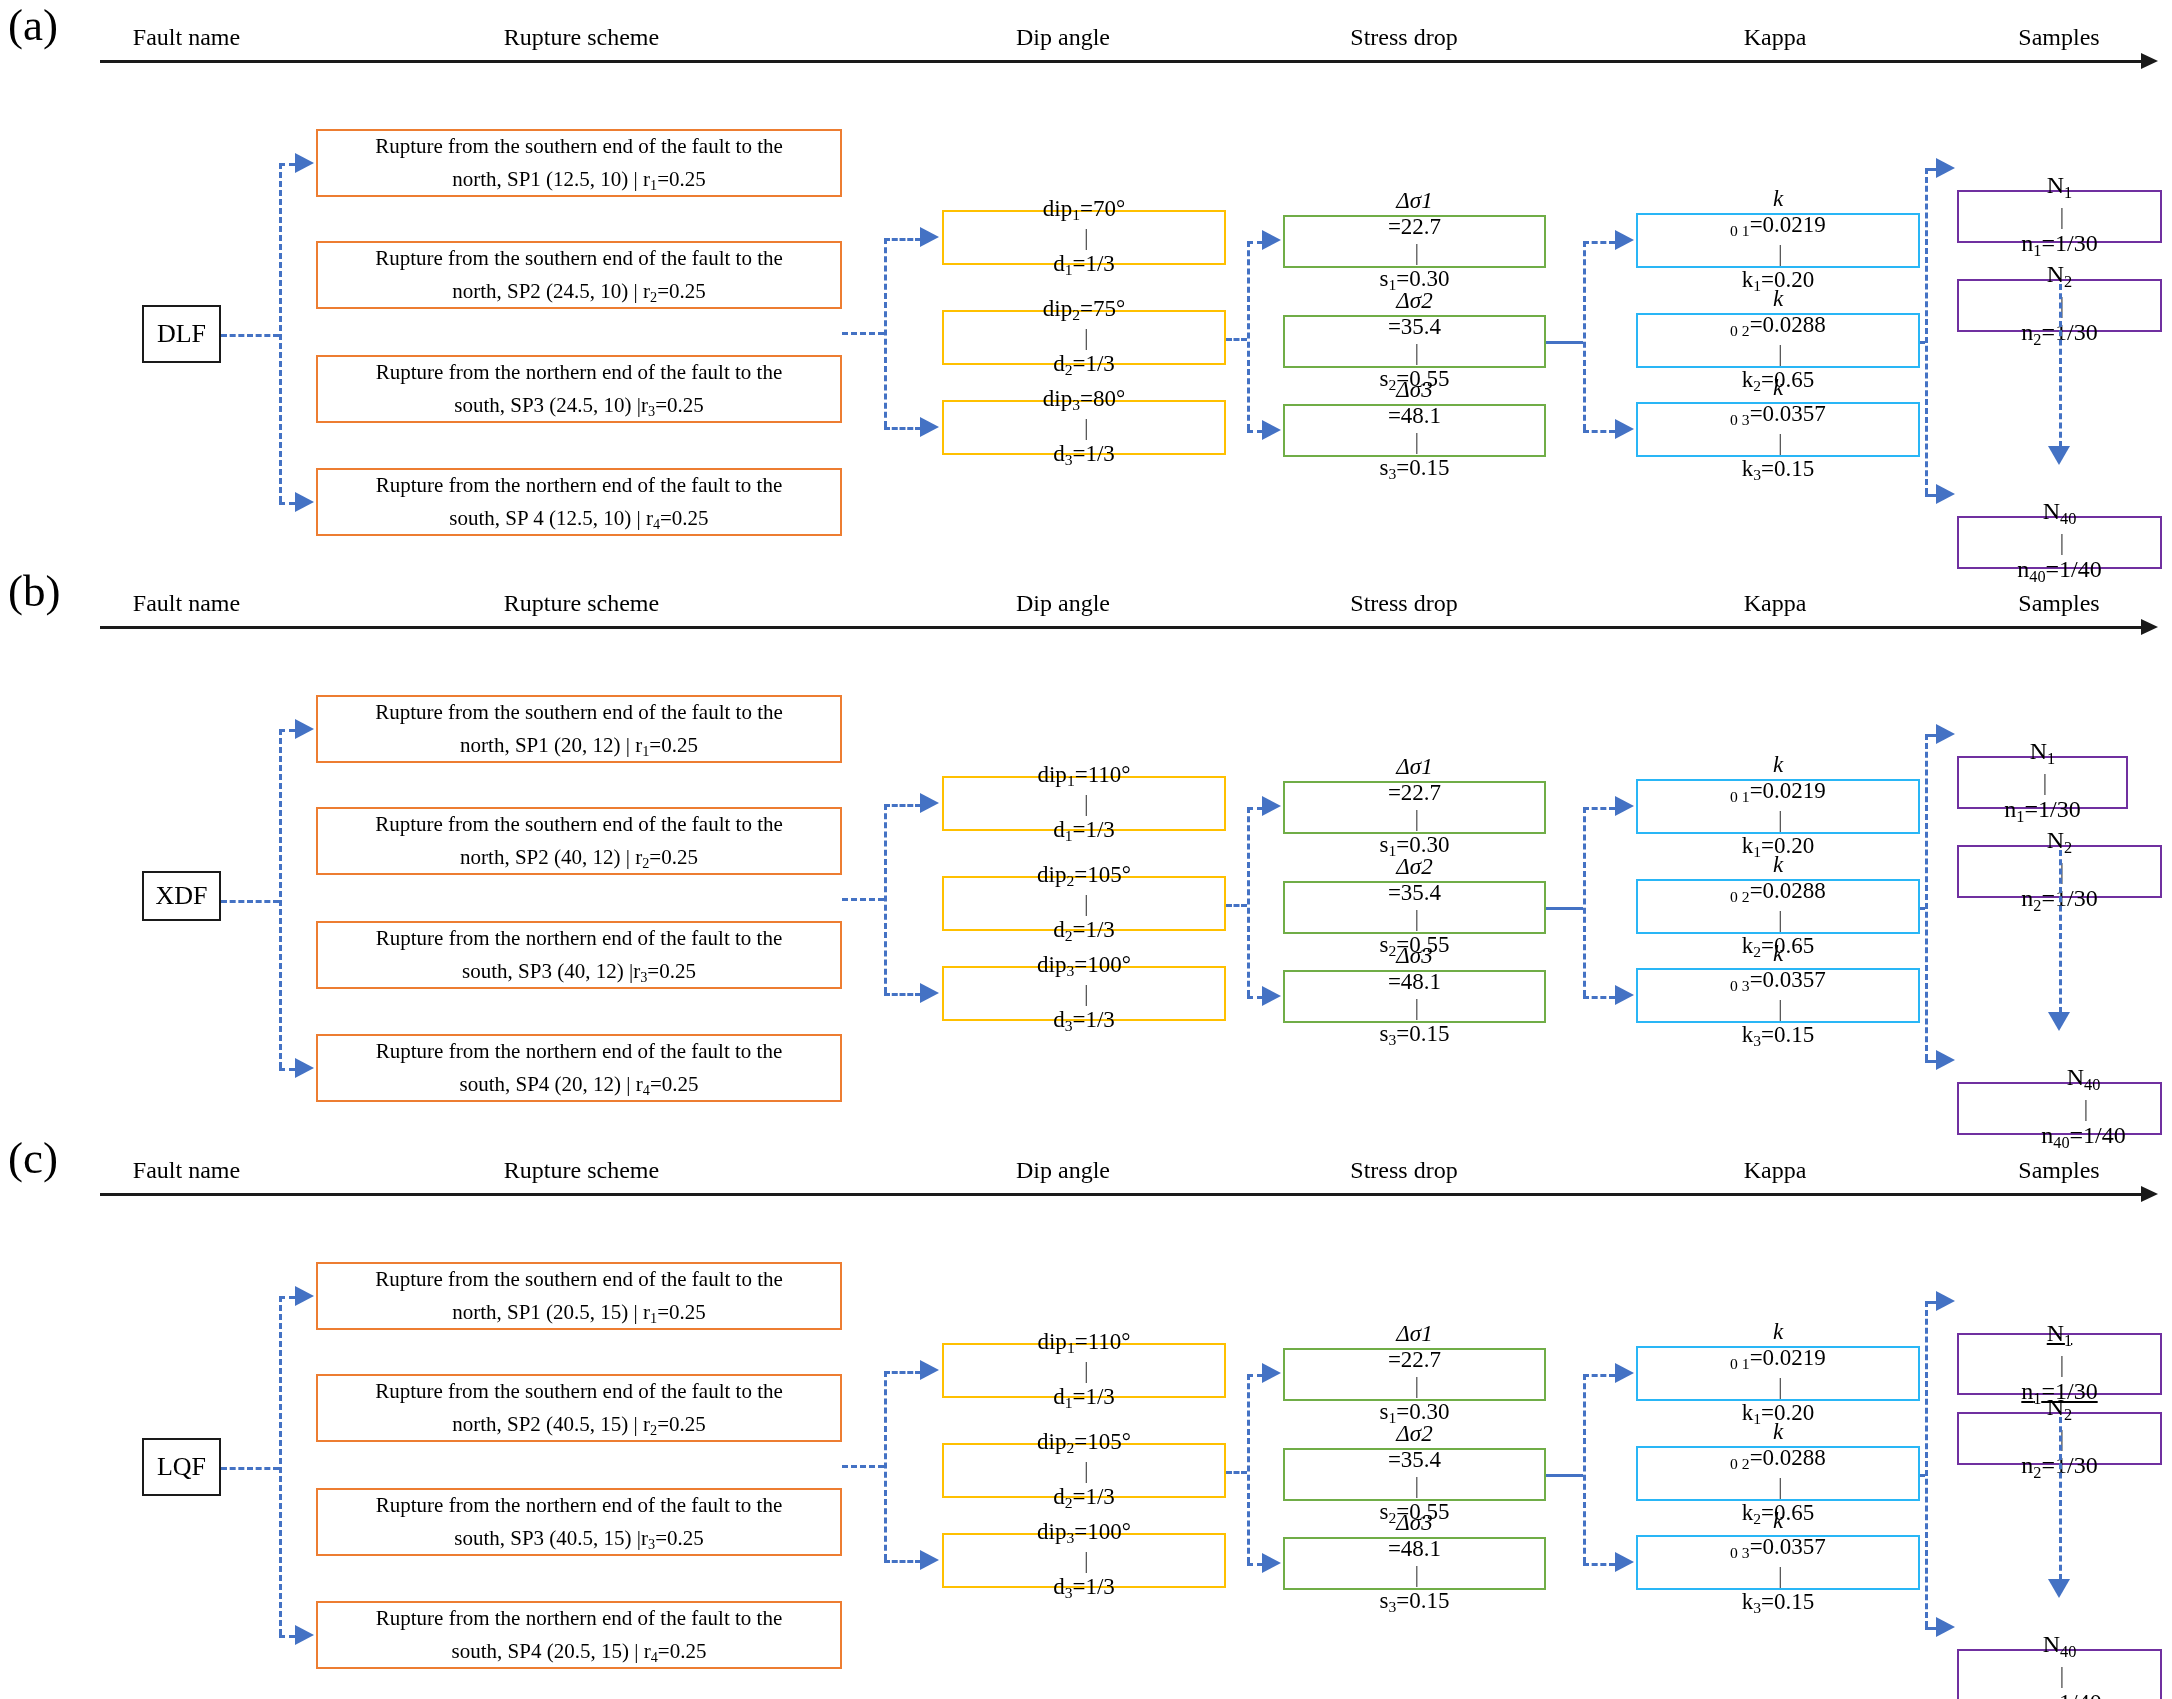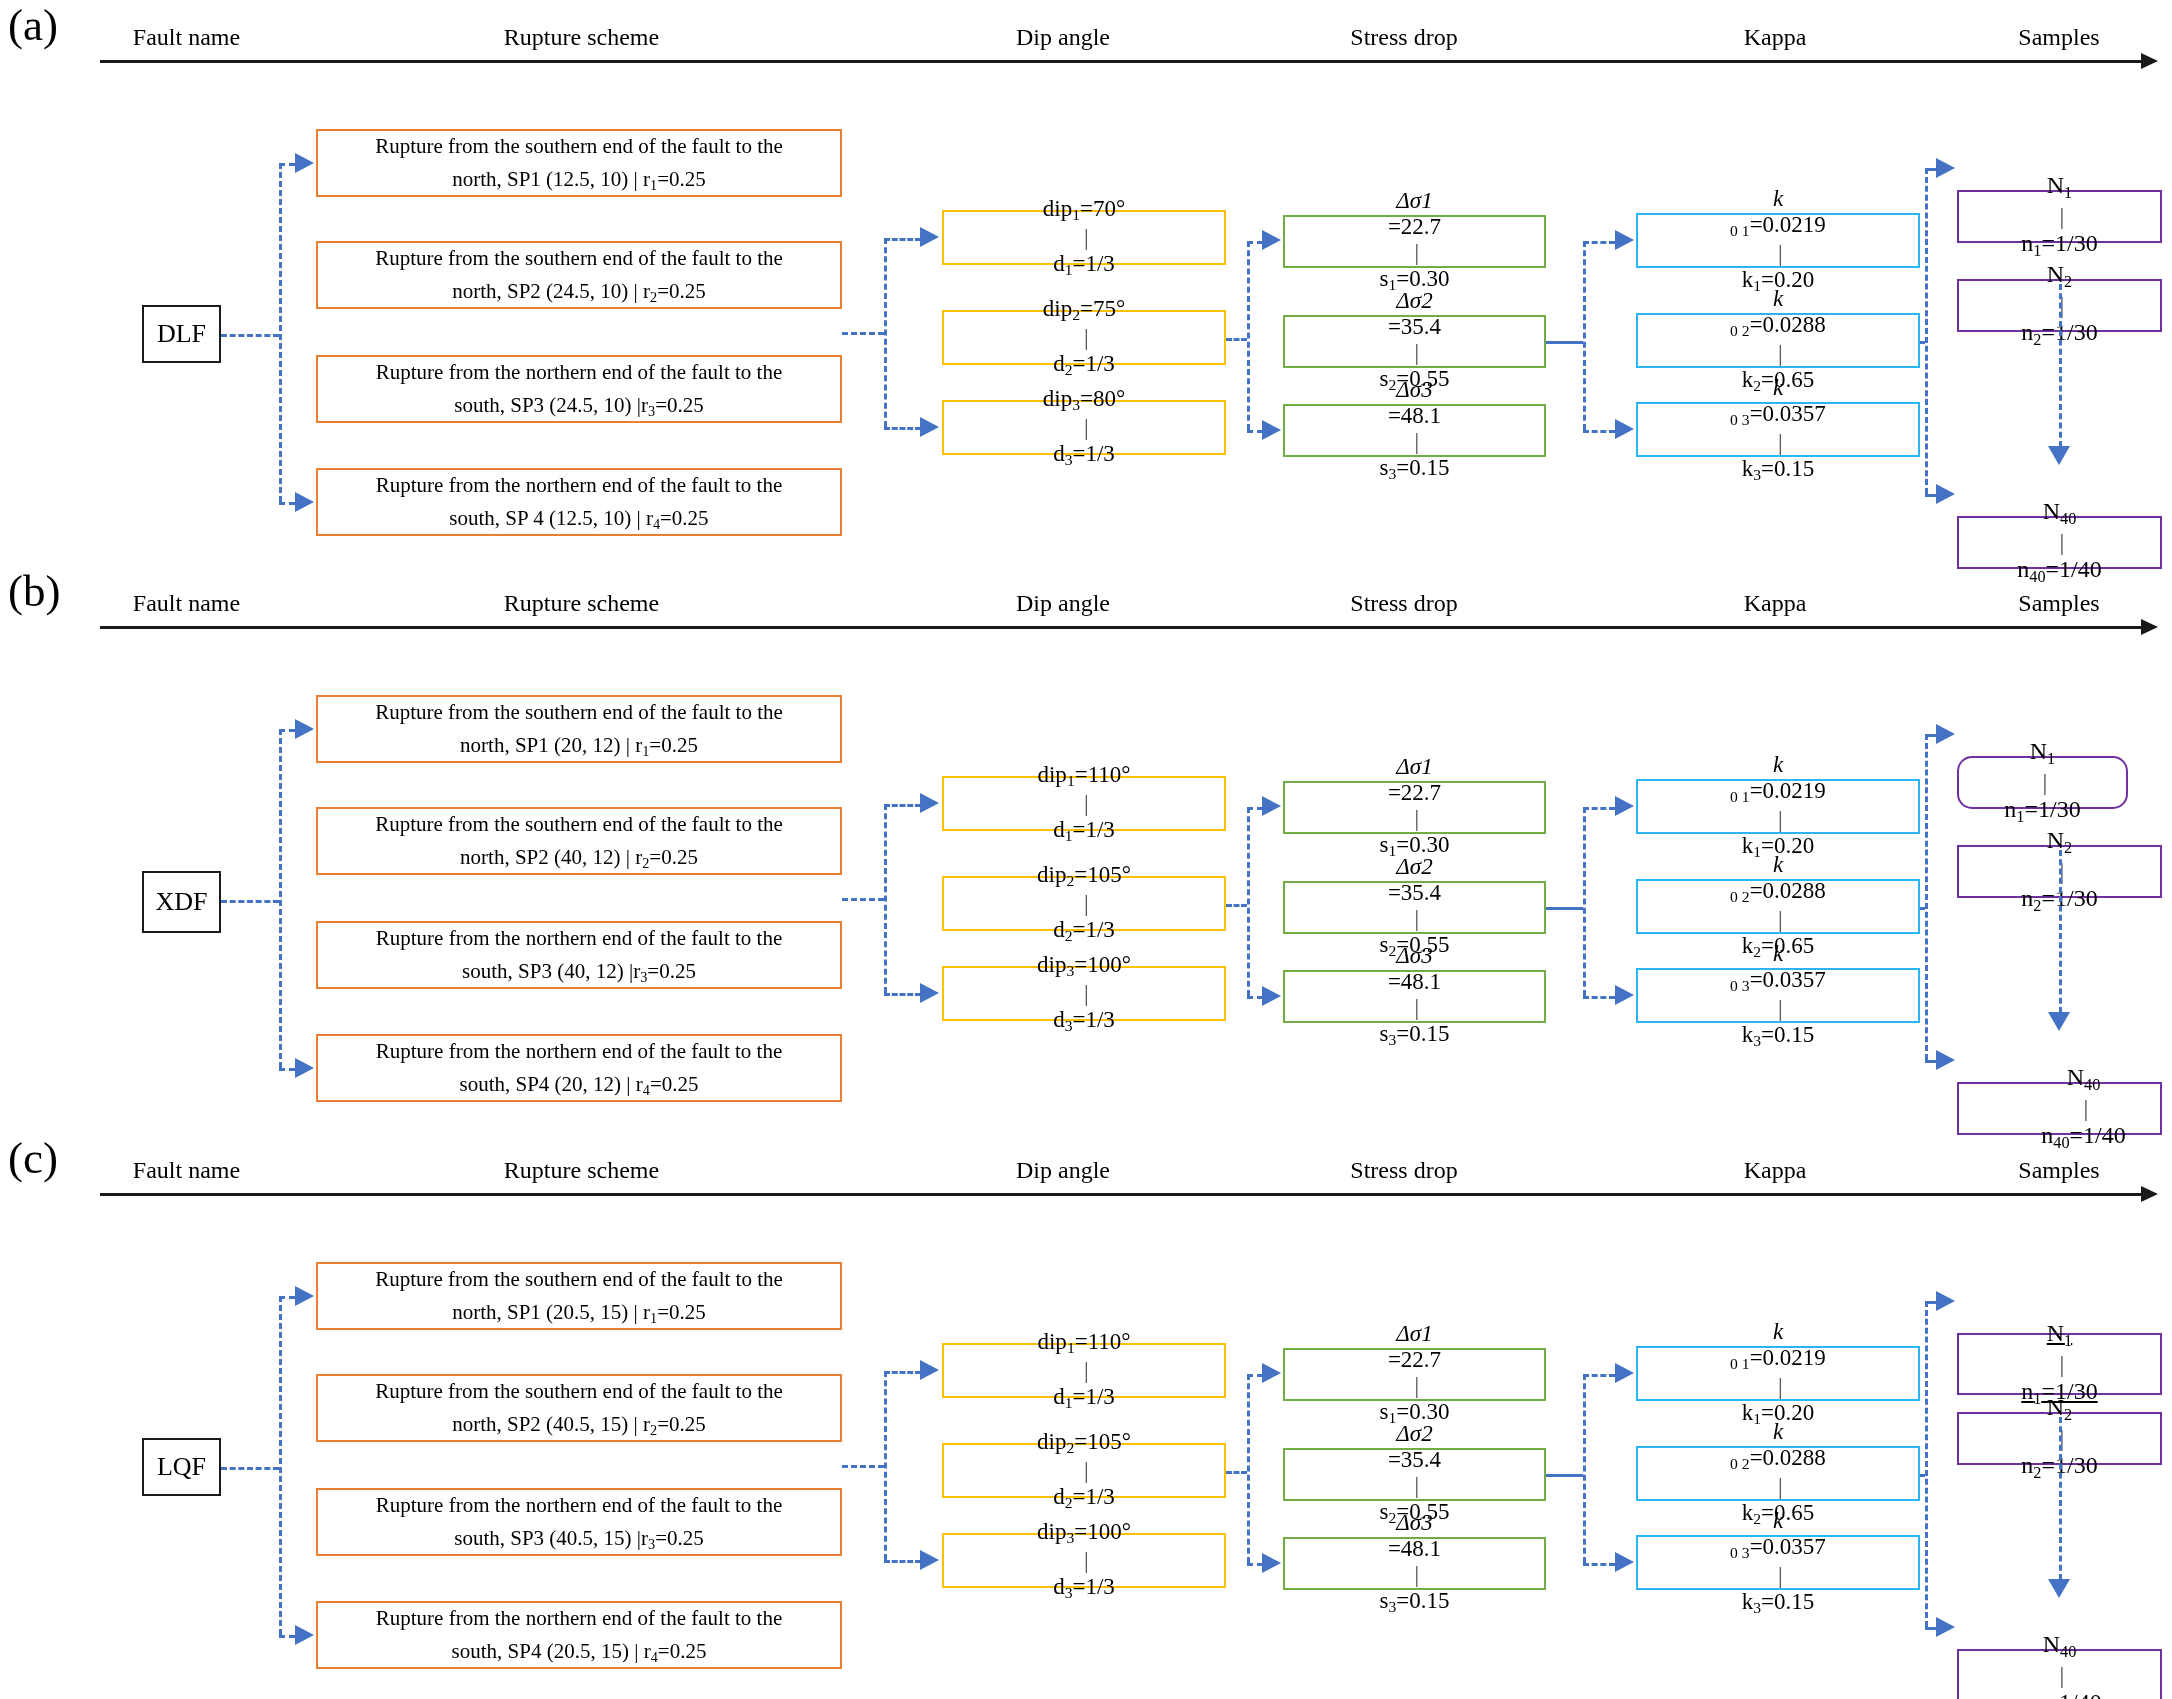--- a/index.html
+++ b/index.html
@@ -136,21 +136,21 @@
     <div class="panel" style="top:566px;">
       <div class="panel-label" style="left:8px;top:2.6px;">(b)</div>
       <div class="hdr-text" style="left:76px;top:24px;width:221px;">Fault name</div>
       <div class="hdr-text" style="left:413px;top:24px;width:337px;">Rupture scheme</div>
       <div class="hdr-text" style="left:942px;top:24px;width:242px;">Dip angle</div>
       <div class="hdr-text" style="left:1278px;top:24px;width:252px;">Stress drop</div>
       <div class="hdr-text" style="left:1675px;top:24px;width:200px;">Kappa</div>
       <div class="hdr-text" style="left:1959px;top:24px;width:200px;">Samples</div>
       <div class="hdr-rule" style="left:100px;top:60px;width:2041px;"></div>
       <div class="hdr-arrow" style="left:2141px;top:53px;"></div>
-      <div class="box box-fault" style="left:142px;top:305px;width:79px;height:62px;">
+      <div class="box box-fault" style="left:142px;top:305px;width:79px;height:50px;">
         <span>XDF</span>
       </div>
       <div class="box box-rupture" style="left:316px;top:129px;width:526px;height:68px;">
         <span>Rupture from the southern end of the fault to the<br>north, SP1 (20, 12) | r<sub>1</sub>=0.25</span>
       </div>
       <div class="box box-rupture" style="left:316px;top:241px;width:526px;height:68px;">
         <span>Rupture from the southern end of the fault to the<br>north, SP2 (40, 12) | r<sub>2</sub>=0.25</span>
       </div>
       <div class="box box-rupture" style="left:316px;top:355px;width:526px;height:68px;">
         <span>Rupture from the northern end of the fault to the<br>south, SP3 (40, 12) |r<sub>3</sub>=0.25</span>
@@ -178,21 +178,21 @@
       </div>
       <div class="box box-kappa" style="left:1636px;top:213px;width:284px;height:55px;">
         <span><span class="it">k</span><sub>0 1</sub>=0.0219  <span class="pipe">|</span> k<sub>1</sub>=0.20</span>
       </div>
       <div class="box box-kappa" style="left:1636px;top:313px;width:284px;height:55px;">
         <span><span class="it">k</span><sub>0 2</sub>=0.0288  <span class="pipe">|</span> k<sub>2</sub>=0.65</span>
       </div>
       <div class="box box-kappa" style="left:1636px;top:402px;width:284px;height:55px;">
         <span><span class="it">k</span><sub>0 3</sub>=0.0357  <span class="pipe">|</span> k<sub>3</sub>=0.15</span>
       </div>
-      <div class="box box-sample" style="left:1957px;top:142px;width:171px;height:53px;border-radius:15px;">
+      <div class="box box-sample" style="left:1957px;top:142px;width:171px;height:53px;">
         <span>N<sub>1</sub><span class="pipe"> | </span>n<sub>1</sub>=1/30</span>
       </div>
       <div class="box box-sample" style="left:1957px;top:231px;width:205px;height:53px;">
         <span>N<sub>2</sub><span class="pipe"> | </span>n<sub>2</sub>=1/30</span>
       </div>
       <div class="box box-sample" style="left:1957px;top:468px;width:205px;height:53px;padding-left:48px;">
         <span>N<sub>40</sub><span class="pipe"> | </span>n<sub>40</sub>=1/40</span>
       </div>
       <div class="hline" style="left:221px;top:334px;width:58px;"></div>
       <div class="vline" style="left:279px;top:163px;height:339px;"></div>

